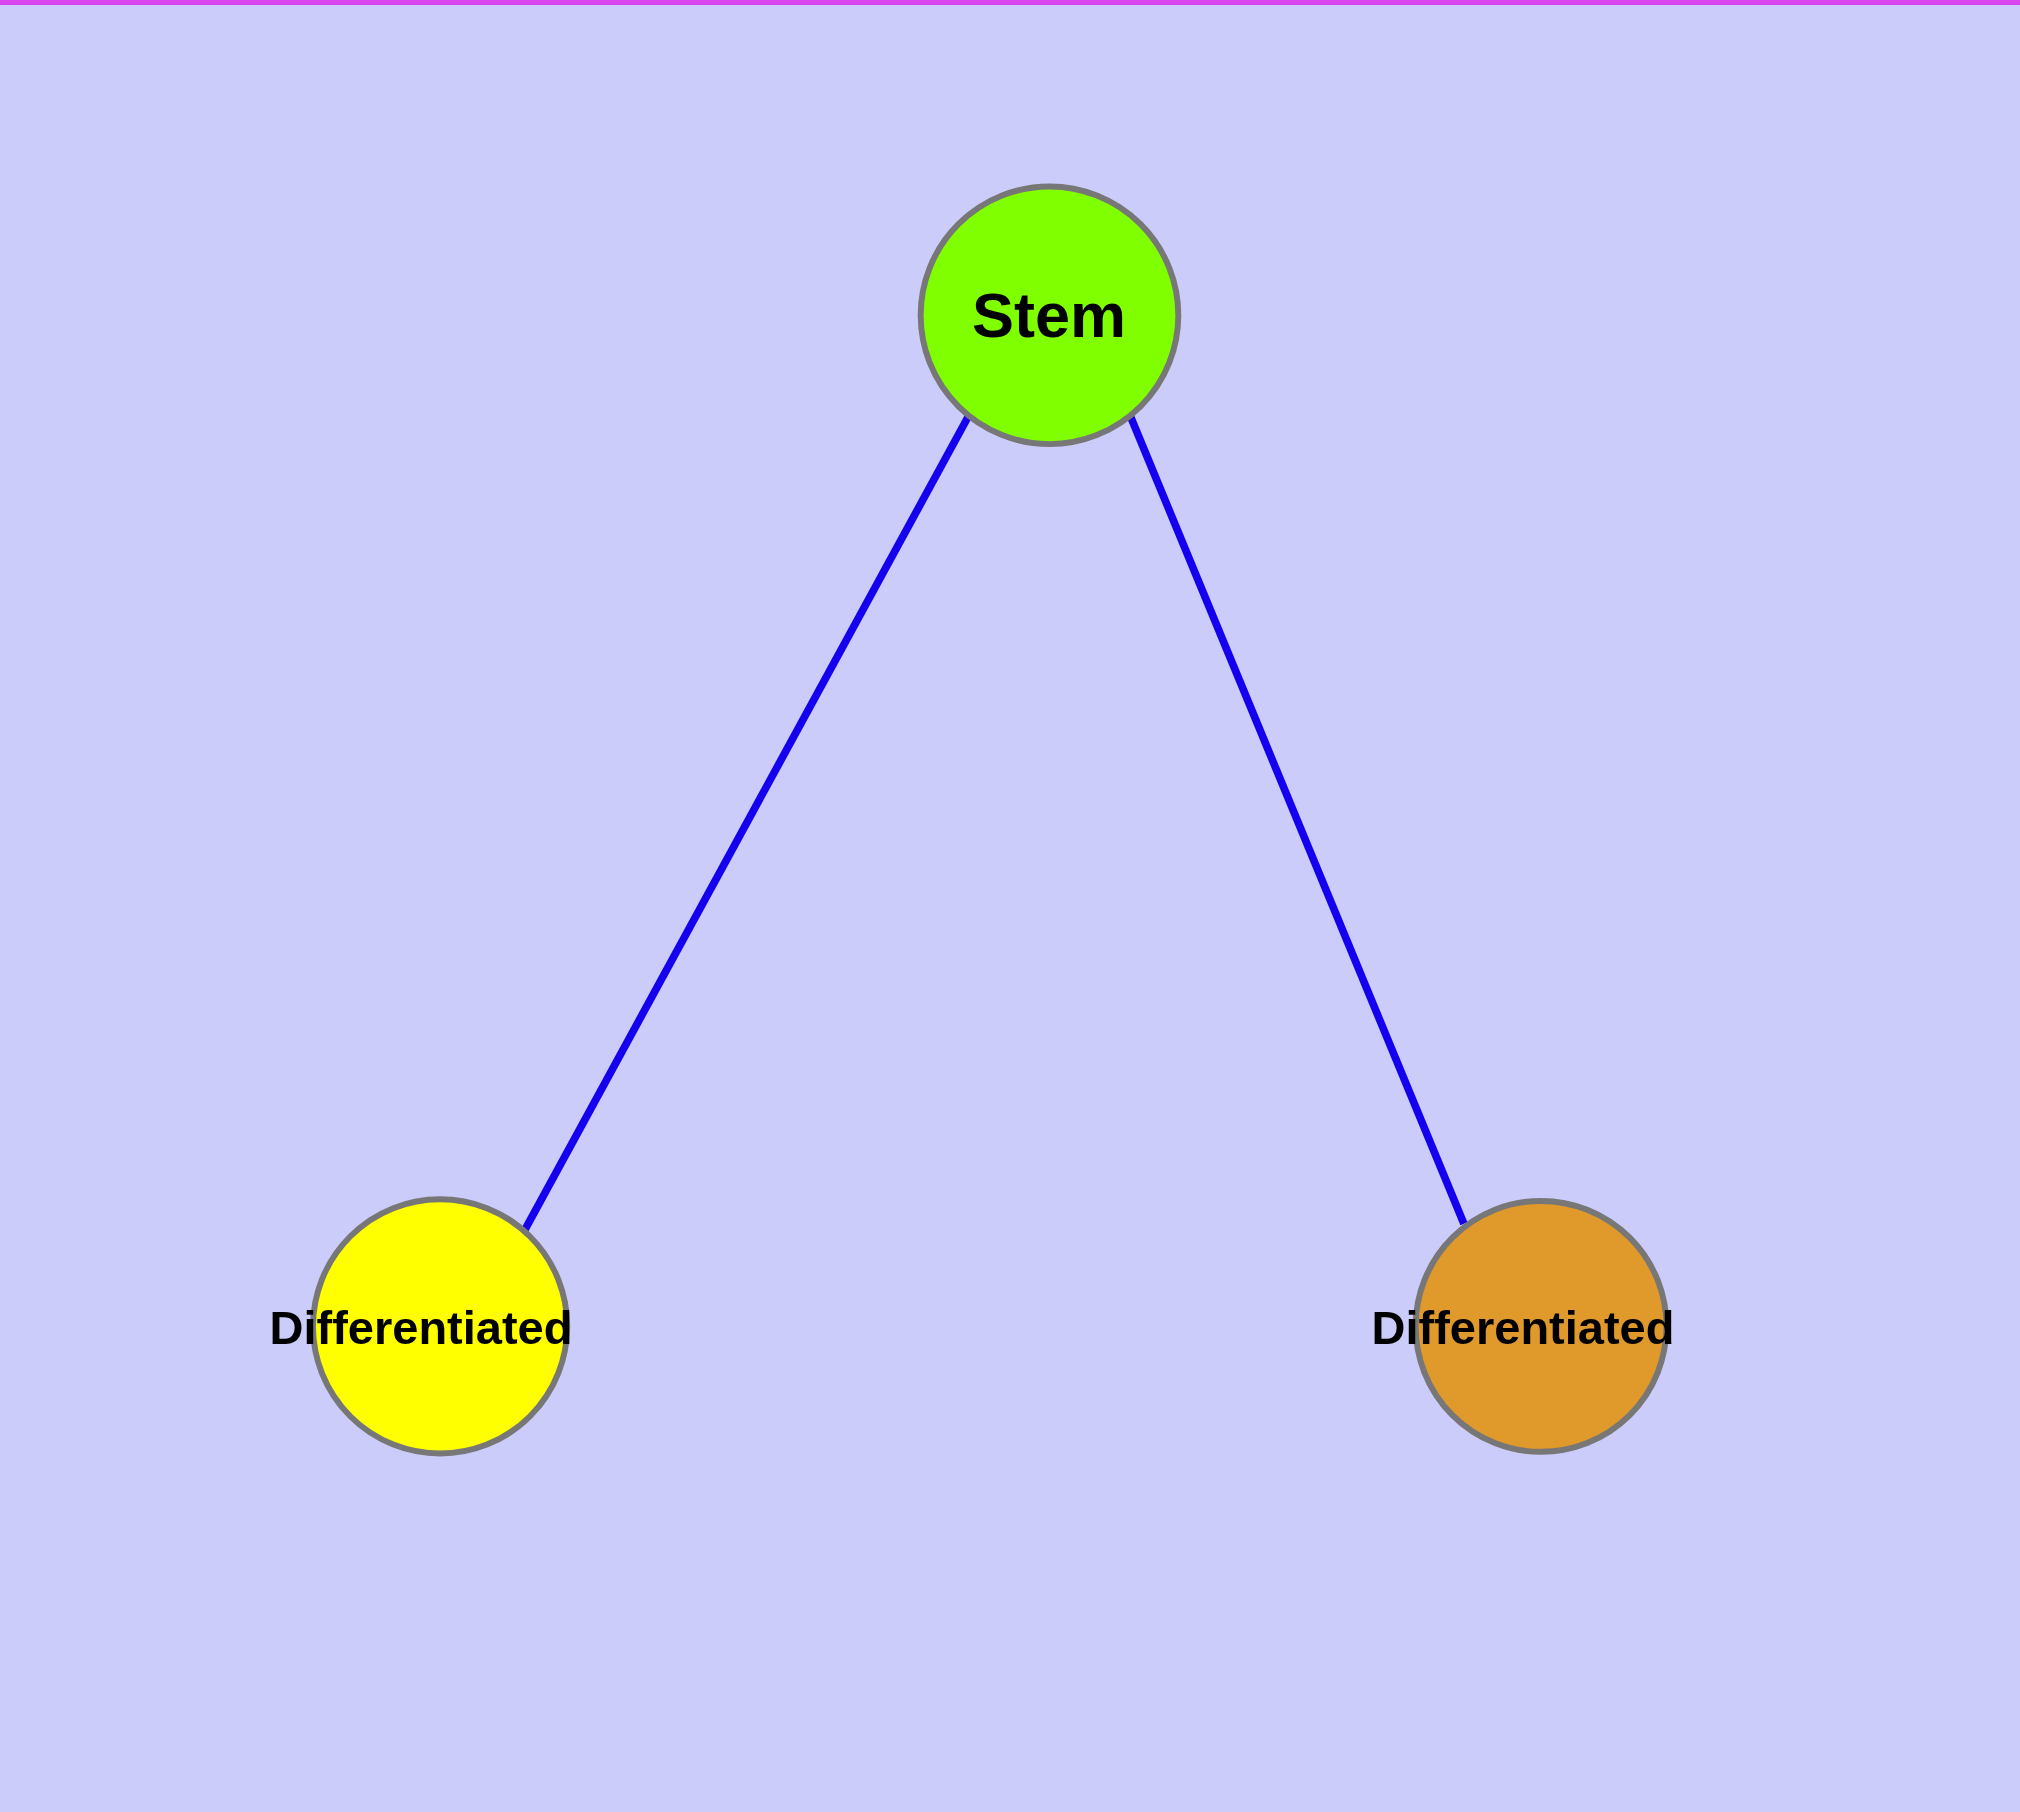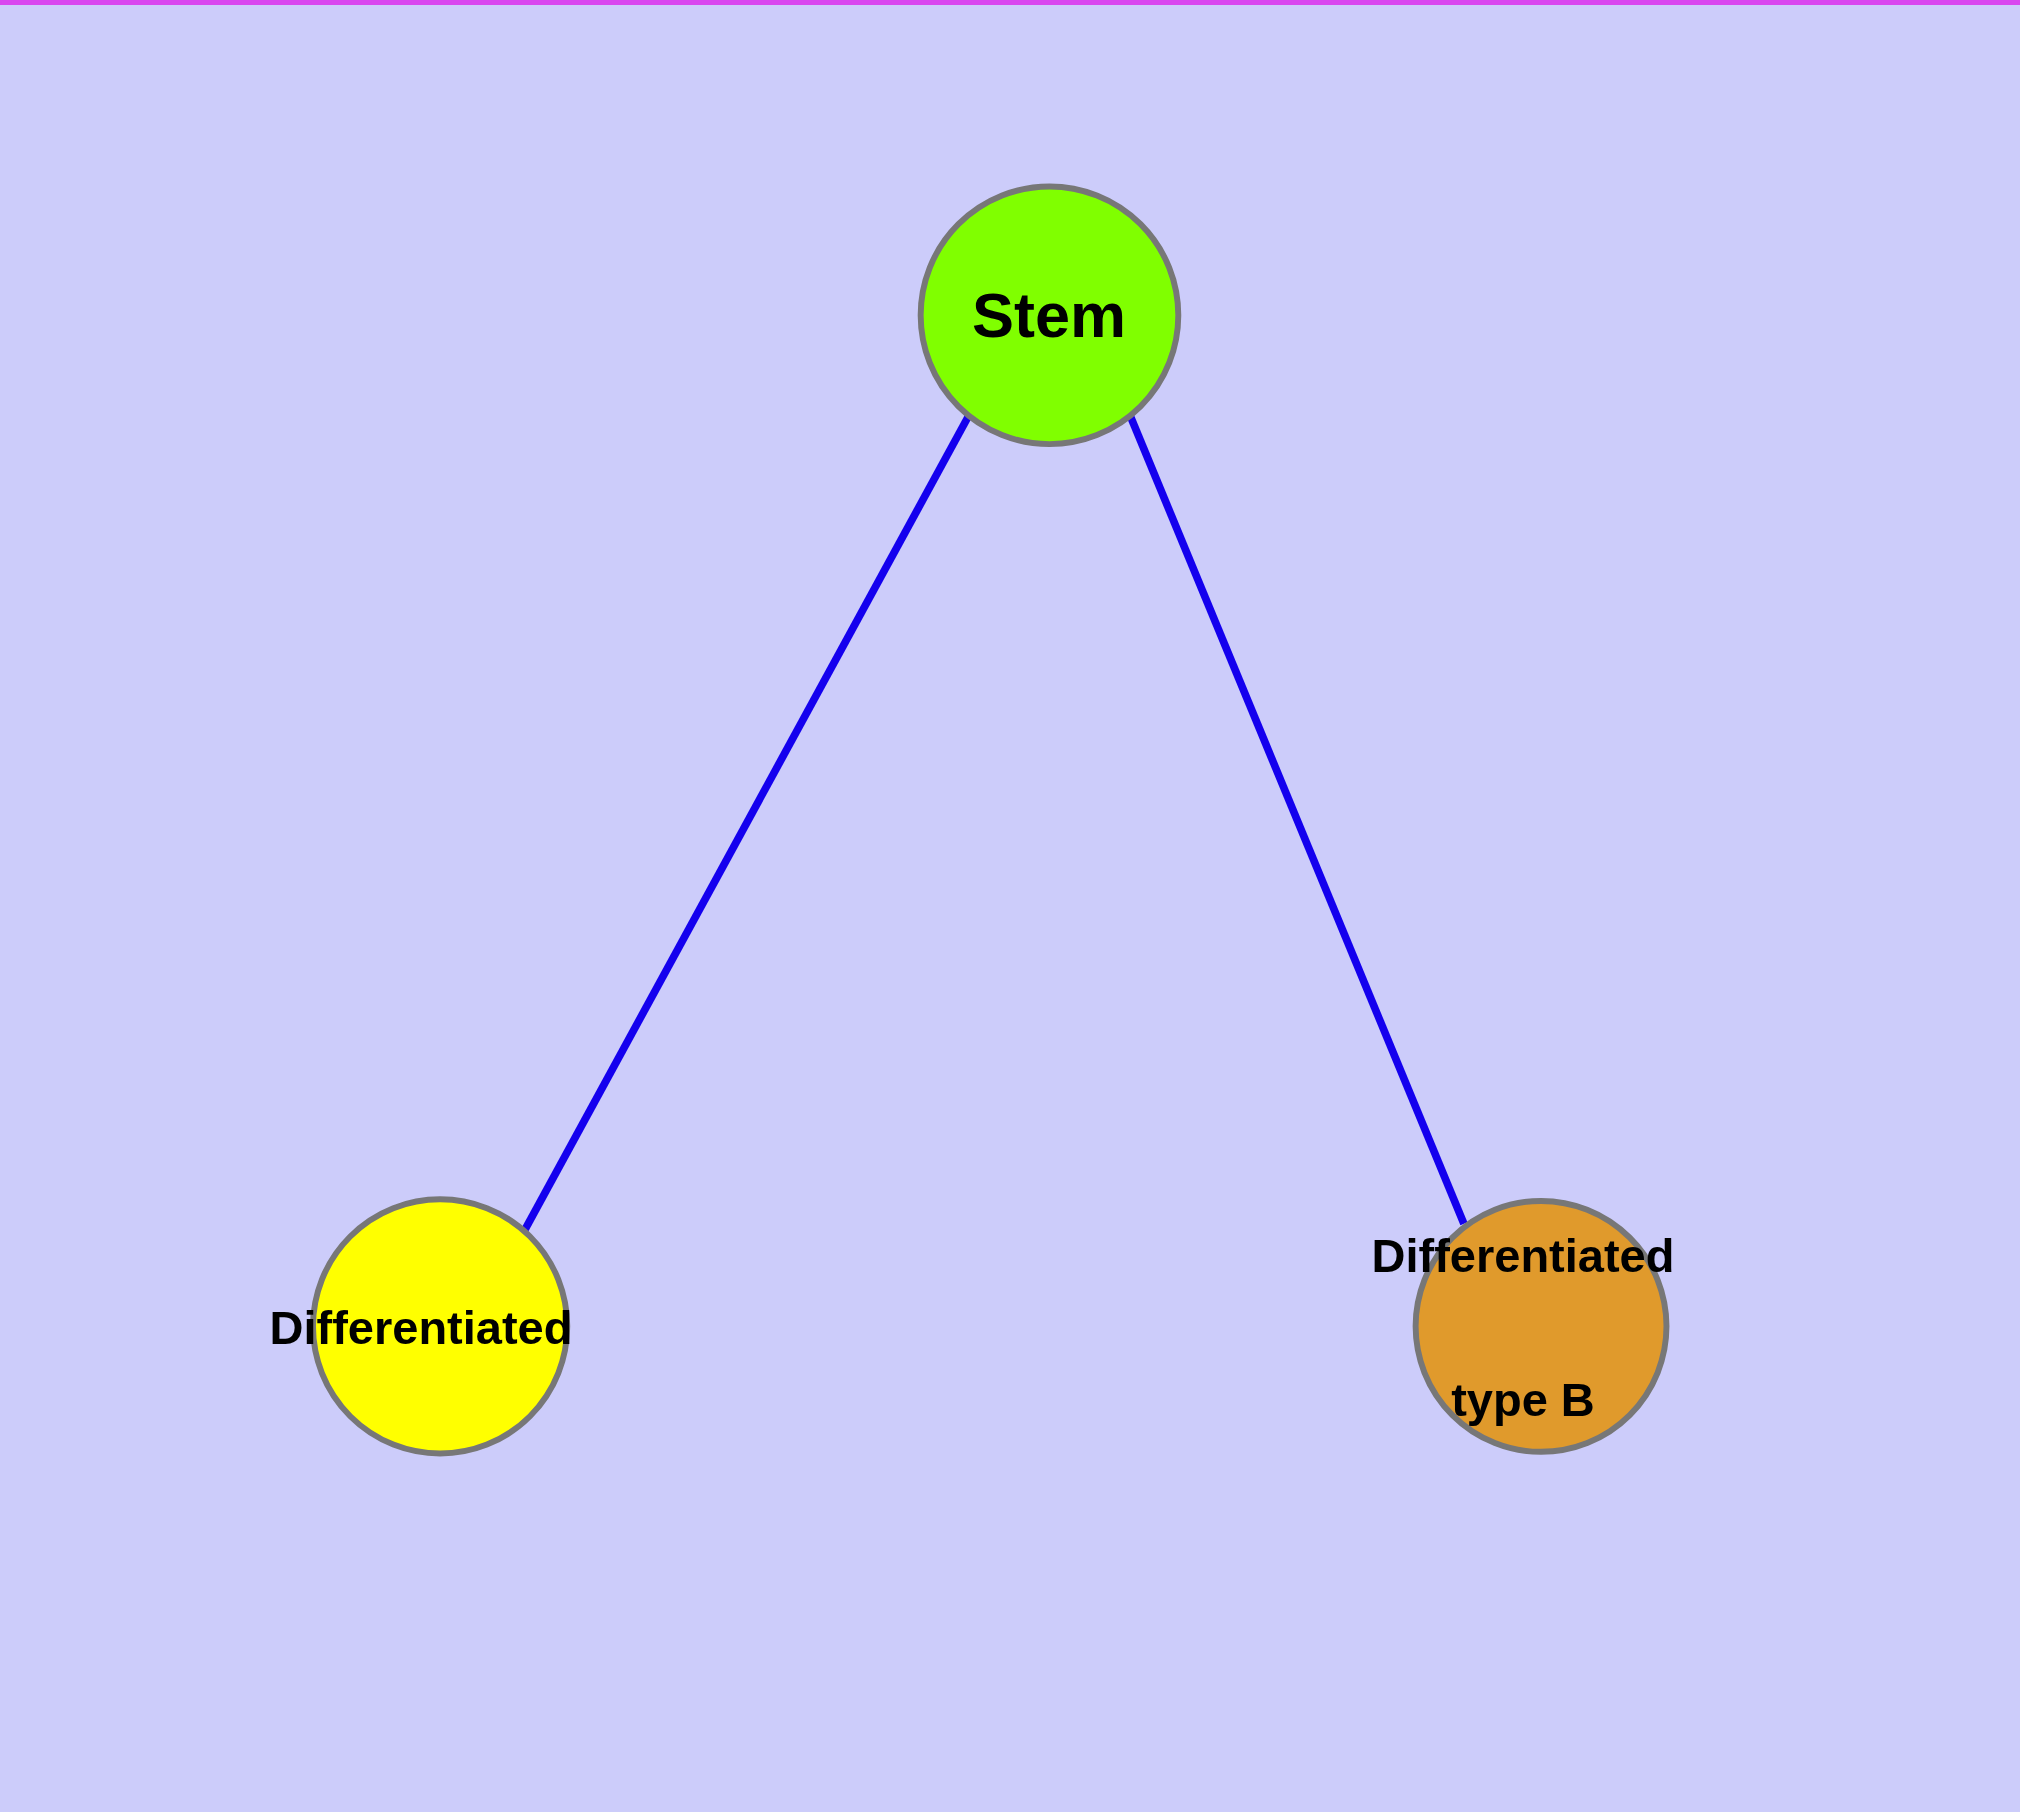--- a/index.html
+++ b/index.html
@@ -94,17 +94,16 @@
   </svg>
 
   <div class="node-label single" id="label-stem">Stem</div>
 
   <div class="node-label multi" id="label-type-a">
     <div>Differentiated</div>
   </div>
 
   <div class="node-label multi" id="label-type-b">
     <div>Differentiated</div>
-    <div>type B</div>
   </div>
 
 </div>
 
 
 </body></html>

